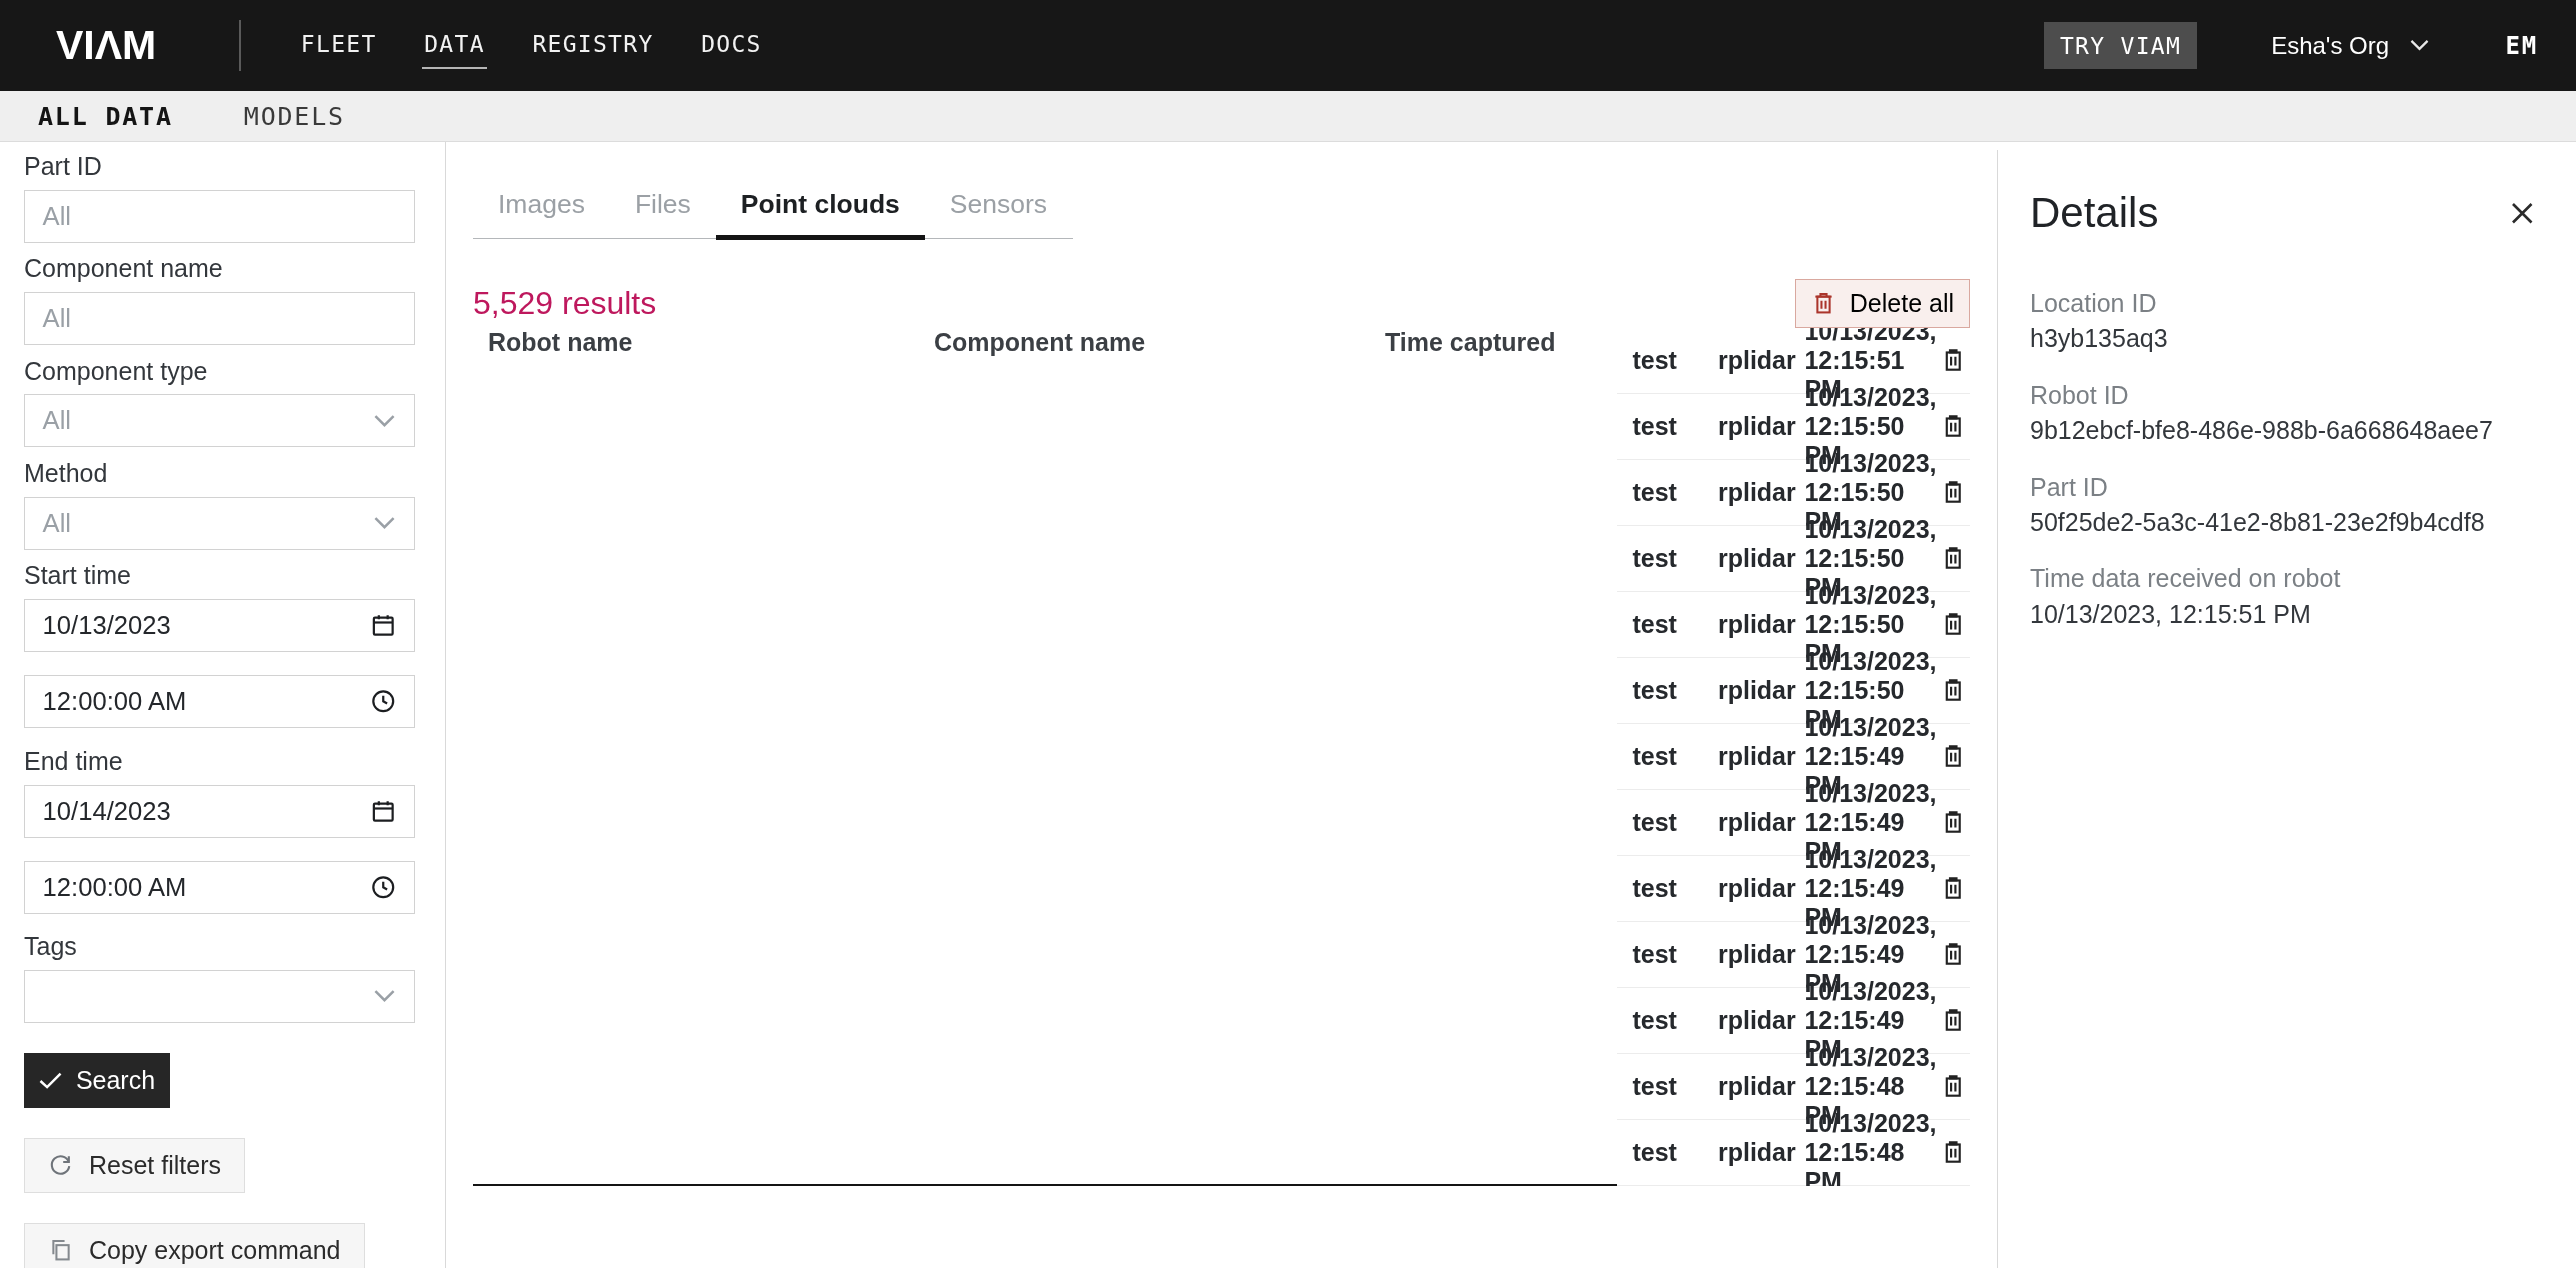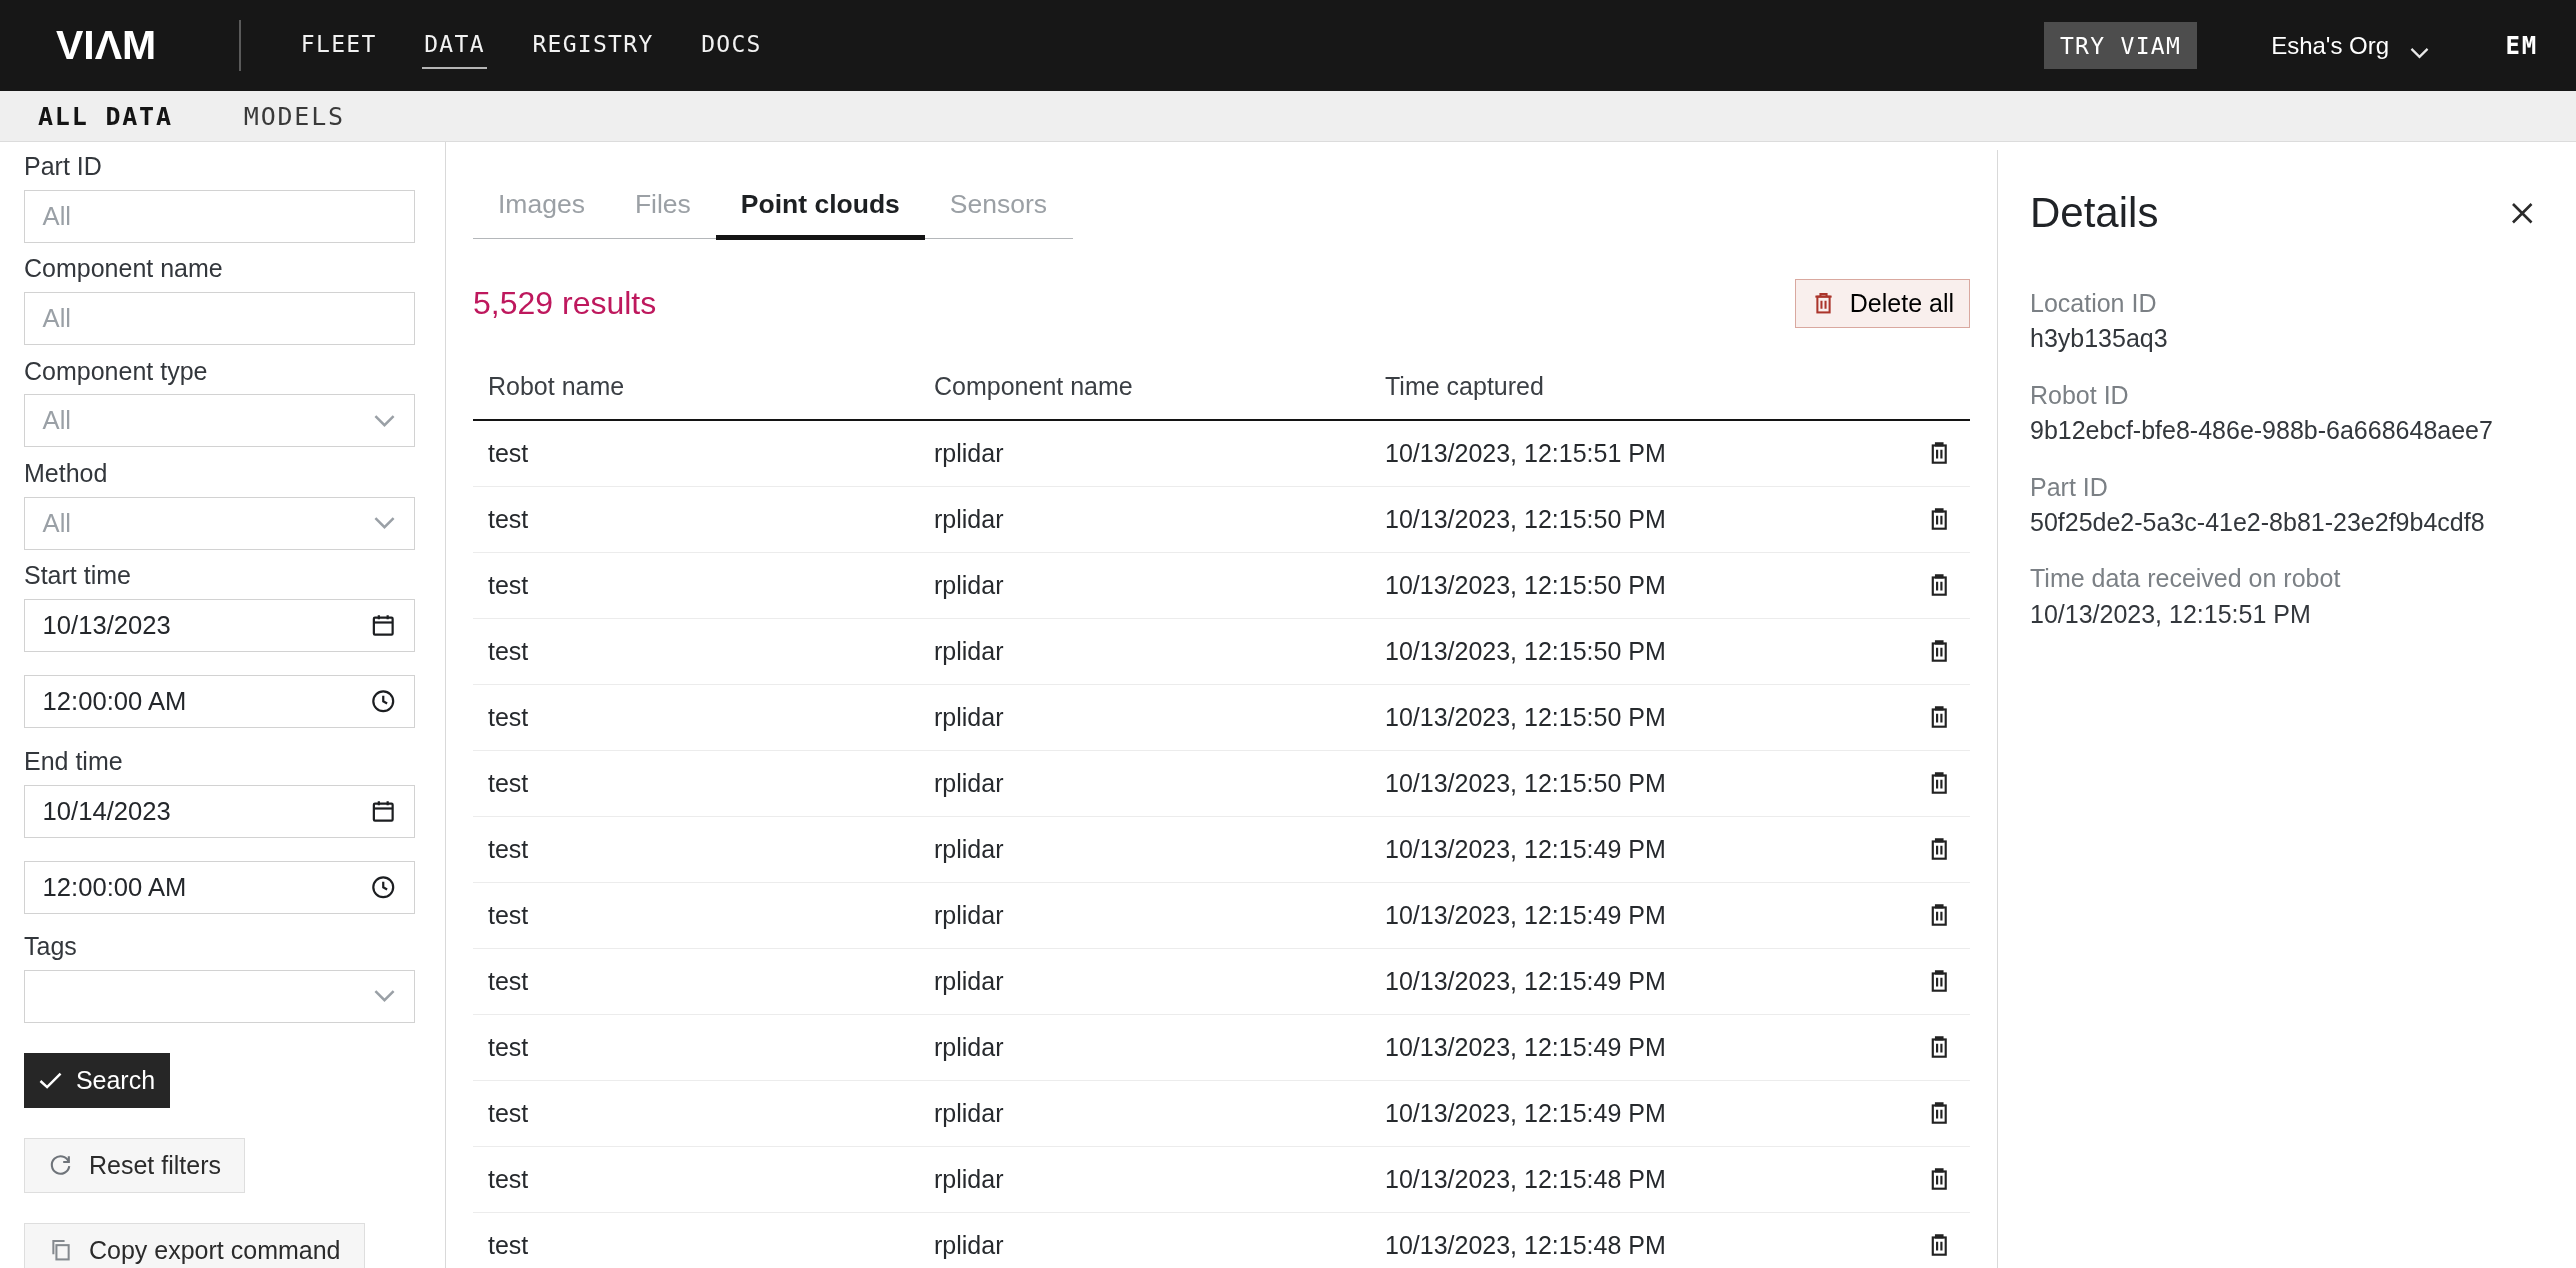--- a/index.html
+++ b/index.html
@@ -20,21 +20,21 @@
   .navlink{
     color:#f2f2f2; font-size:23px; letter-spacing:1.3px; margin-right:44px;
     padding:8.8px 1.8px 10.6px; border-bottom:2.6px solid transparent; cursor:pointer;
   }
   .navlink.active{ border-bottom-color:#b5b5b5; }
   .topnav-spacer{ flex:1; }
   .try-viam{
     background:#4d4d4d; color:#fff; font-size:23px; letter-spacing:1.3px;
     padding:10.6px 16px; border:none; cursor:pointer;
   }
-  .org-switcher{ display:flex; align-items:flex-end; gap:19.4px; margin-left:74px; cursor:pointer; }
+  .org-switcher{ display:flex; align-items:center; gap:19.4px; margin-left:74px; cursor:pointer; }
   .org-name{ color:#fff; font-size:24px; }
   .user-initials{ color:#fff; font-size:24px; font-weight:700; letter-spacing:1.8px; margin-left:76px; cursor:pointer; }
 
   
   .subnav{
     height:51px; background:#efefef; border-bottom:0.9px solid #dcdcdc;
     display:flex; align-items:center; padding-left:38px; gap:71px; flex:none;
   }
   .subnav-item{ font-size:25px; letter-spacing:1.8px; color:#3a3a3a; cursor:pointer; }
   .subnav-item.active{ color:#151515; font-weight:700; }
@@ -75,21 +75,21 @@
   .tab.active{ color:#1d2023; font-weight:700; }
   .tab.active::after{
     content:""; position:absolute; left:0; right:0; bottom:-1.8px; height:4.4px; background:#141414;
   }
   .results-bar{ margin-top:40px; display:flex; align-items:center; justify-content:space-between; flex:none; }
   .results-count{ font-size:32px; font-weight:500; color:#be185d; }
   .btn-delete-all{
     height:49px; background:#f9efed; border:0.9px solid #d9a89f; color:#000000; font-size:25px;
     display:flex; align-items:center; gap:14px; padding:0 15px; font-family:"Liberation Sans",sans-serif; cursor:pointer;
   }
-  .table{ margin-top:44px; display:flex; flex-direction:column; overflow:hidden; }
+  .table{ display:flex; flex-direction:row; overflow:hidden;font-weight:bold; }
   .thead{ display:flex; border-bottom:2.6px solid #141414; padding-bottom:17.6px; flex:none; }
   .th{ font-size:25px; color:#3b3f44; }
   .th:nth-child(1){ width:461px; padding-left:15px; }
   .th:nth-child(2){ width:451px; }
   .th:nth-child(3){ flex:1; }
   .th:nth-child(4){ width:62px; }
   .tbody{ overflow:hidden; }
   .trow{ display:flex; align-items:center; height:66px; border-bottom:0.9px solid #ececec; cursor:pointer;justify-content:center; }
   .td{ font-size:25px; color:#26292d; }
   .td.c1{ width:461px; padding-left:15px; }

